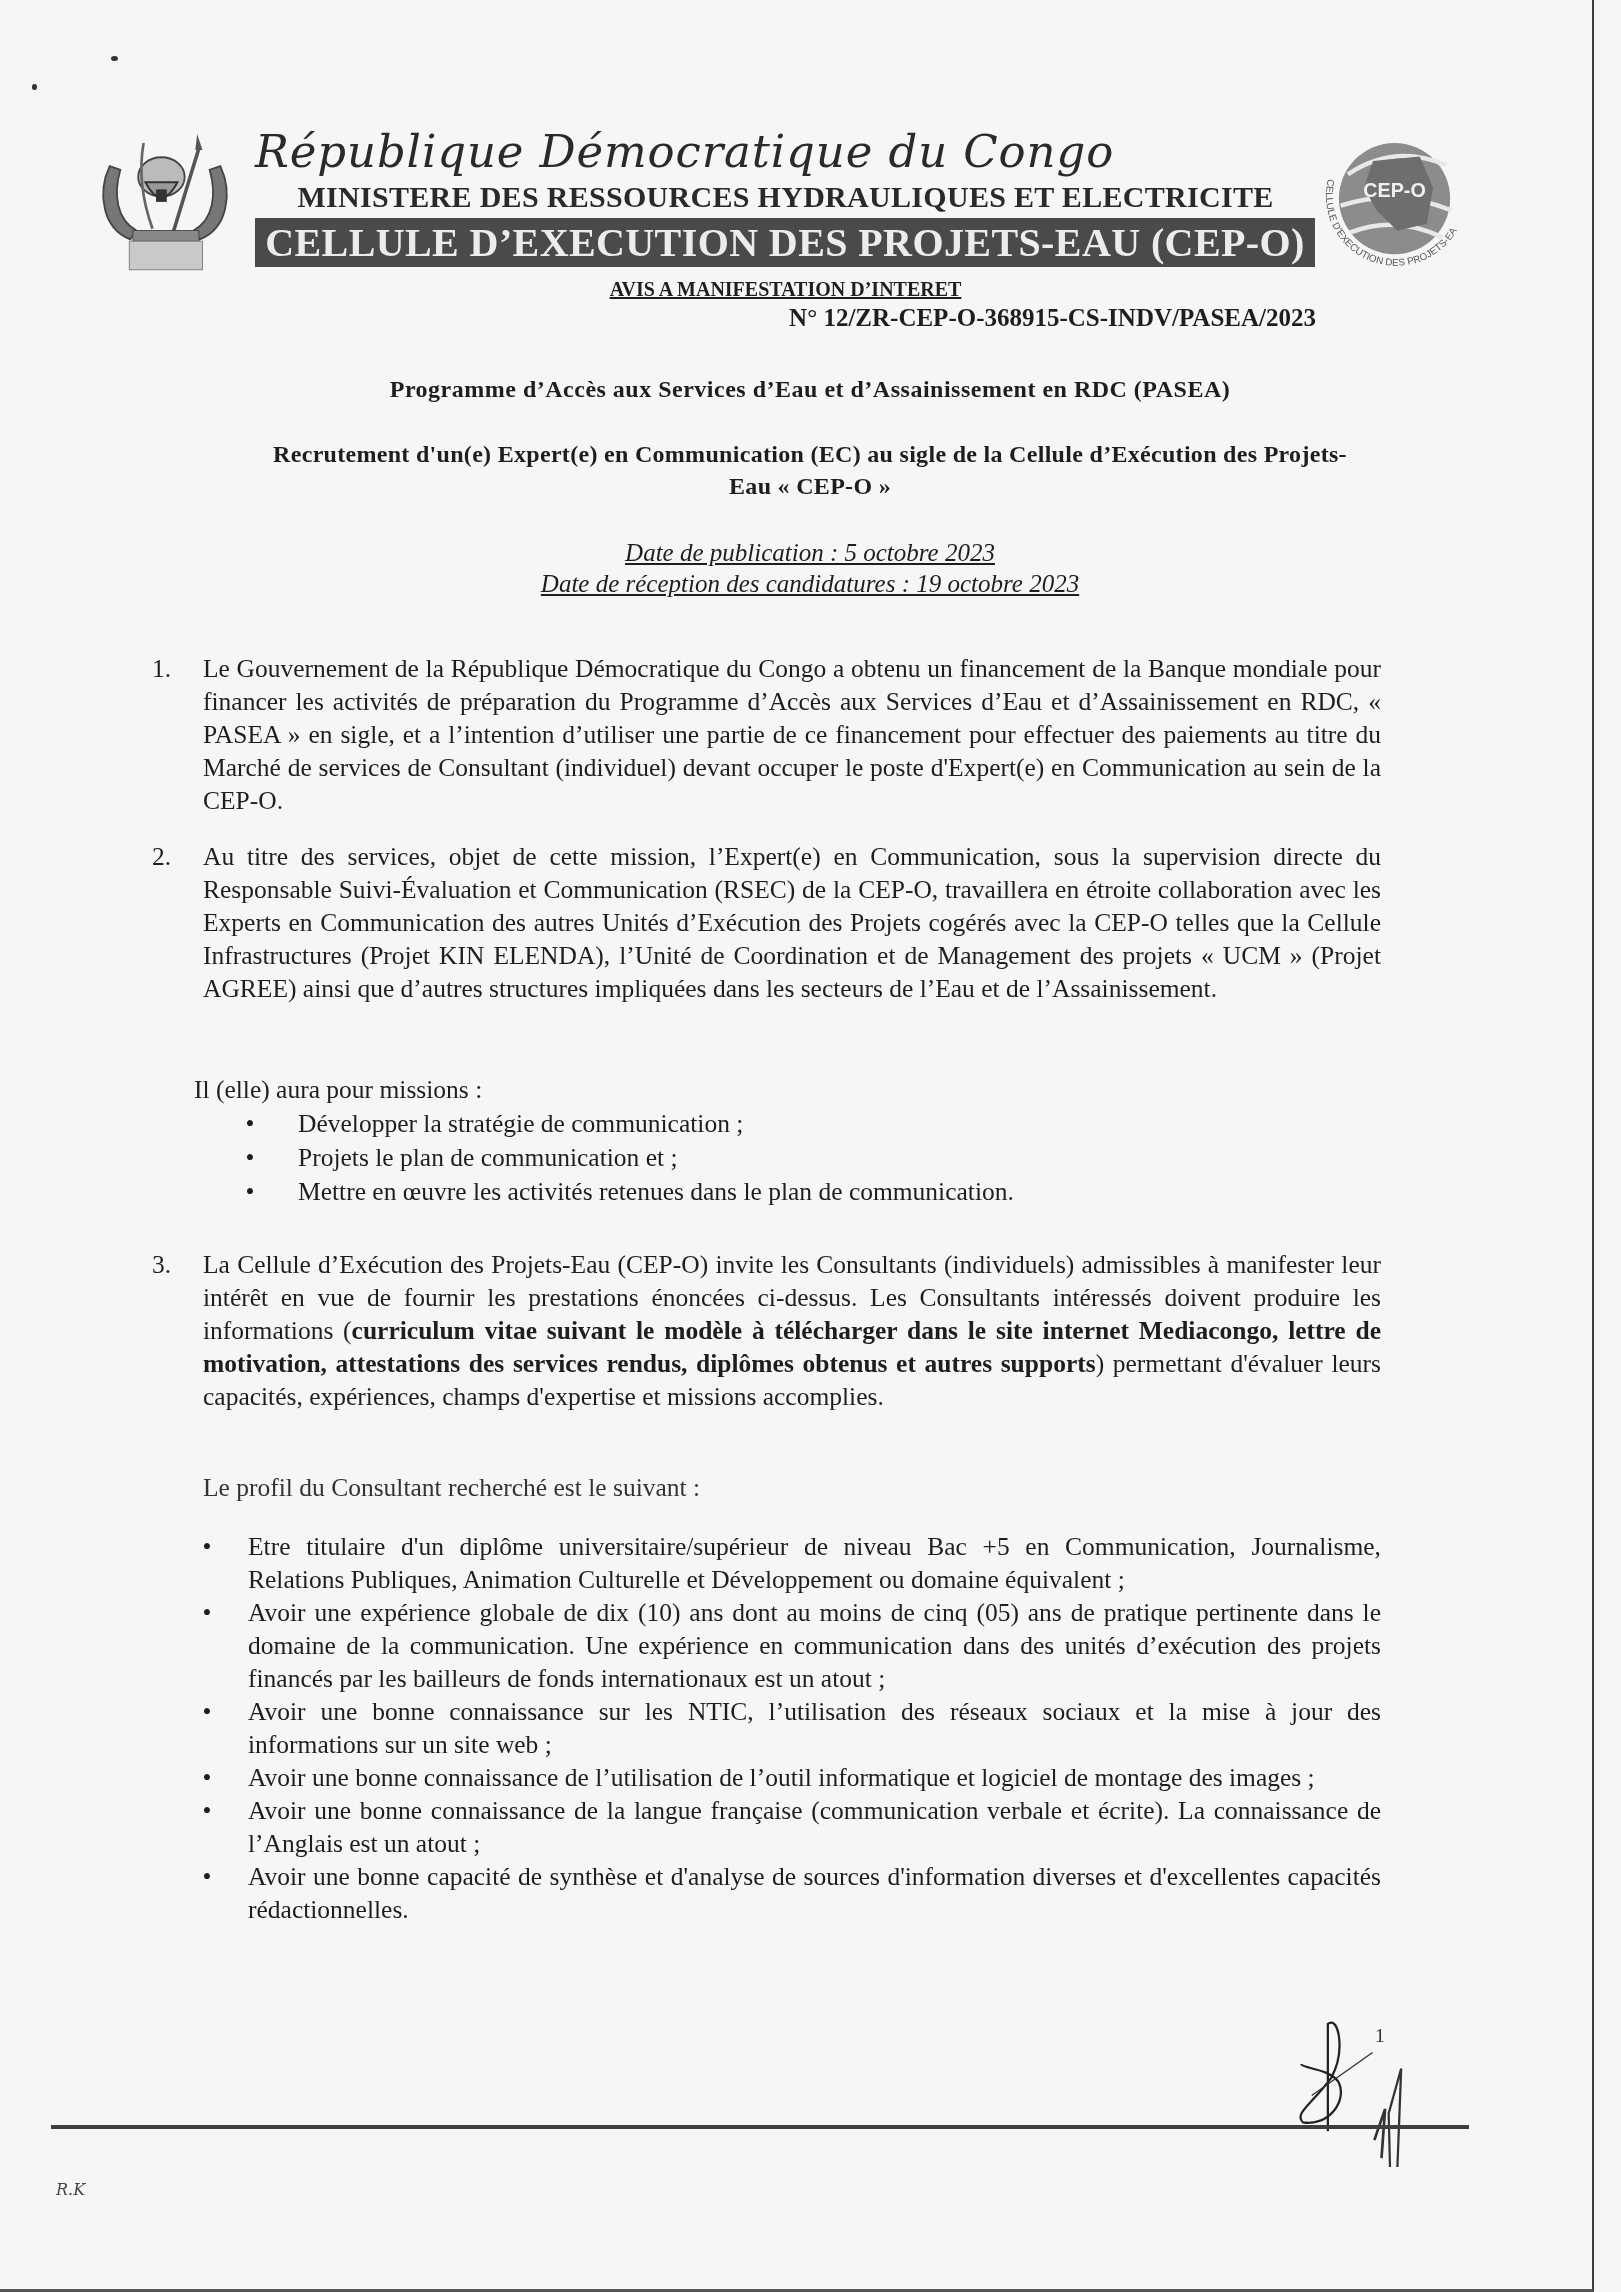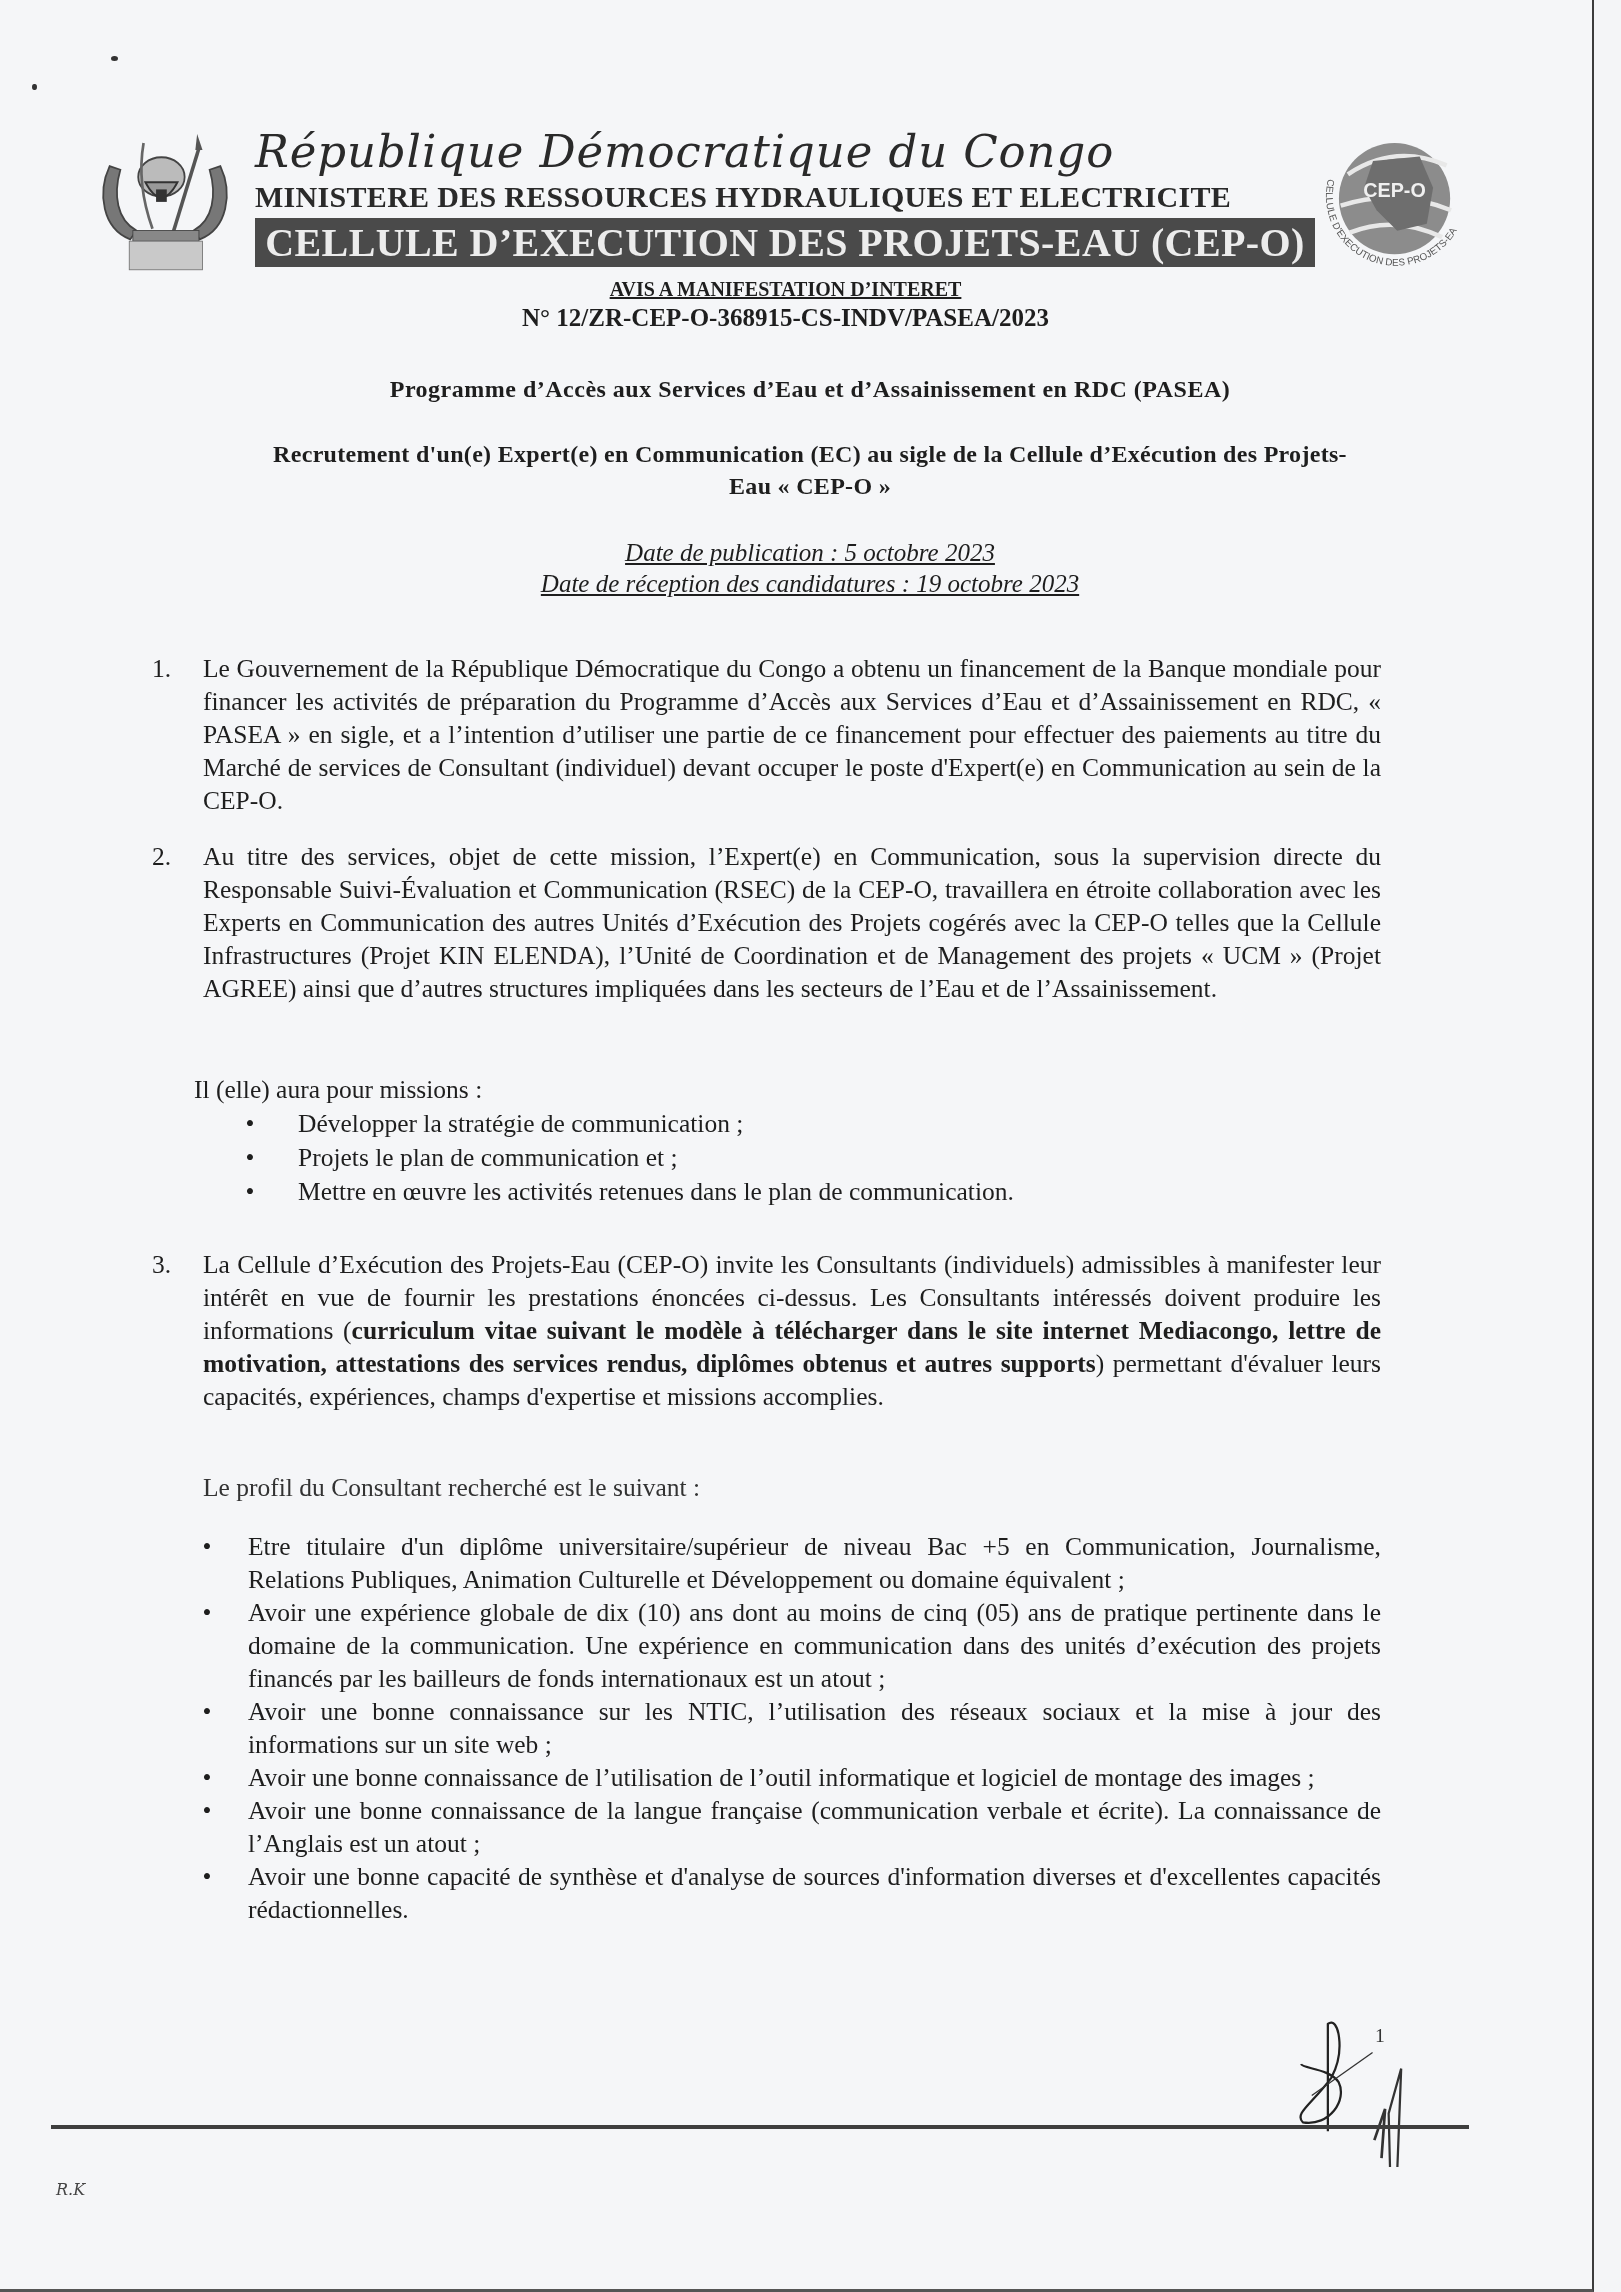--- a/index.html
+++ b/index.html
@@ -19,37 +19,37 @@
 
   
   .emblem { left: 90px; top: 130px; width: 150px; height: 142px; }
   .cepo-logo { left: 1312px; top: 125px; width: 157px; height: 148px; }
   .script-title {
     left: 255px; width: 1061px; top: 125px; 
     font-family: "DejaVu Serif", serif; font-style: italic;
     font-size: 45px; line-height: 54px; letter-spacing: 0.9px; color: #2a2a2a;
   }
   .ministry {
-    left: 255px; width: 1061px; top: 179px; 
+    left: 255px; width: 1061px; top: 179px; text-align: center;
     font-size: 30px; line-height: 36px; font-weight: bold; color: #2a2a2a;
     letter-spacing: 0.3px;
   }
   .band {
     left: 255px; top: 218px; width: 1060px; height: 49px;
     background: #4a4a4a; color: #ececec;
     font-size: 40px; line-height: 49px; text-align: center; font-weight: bold;
     letter-spacing: 0.4px;
   }
   .avis {
     left: 255px; width: 1061px; top: 274px; text-align: center;
     font-size: 20px; line-height: 30px; font-weight: bold;
   }
   .avis span { text-decoration: underline; text-decoration-thickness: 1.8px; }
   .ref {
-    left: 255px; width: 1061px; top: 303px; text-align: center;
+    left: 255px; width: 1061px; top: 303px; text-align: right;
     font-size: 25px; line-height: 30px; font-weight: bold;
   }
   .programme {
     left: 134px; width: 1352px; top: 374px; text-align: center;
     font-size: 24px; line-height: 30px; font-weight: bold; letter-spacing: 0.5px;
   }
   .recrut {
     left: 143px; width: 1334px; top: 438px; text-align: center;
     font-size: 24px; line-height: 32px; font-weight: bold; letter-spacing: 0.3px;
   }

